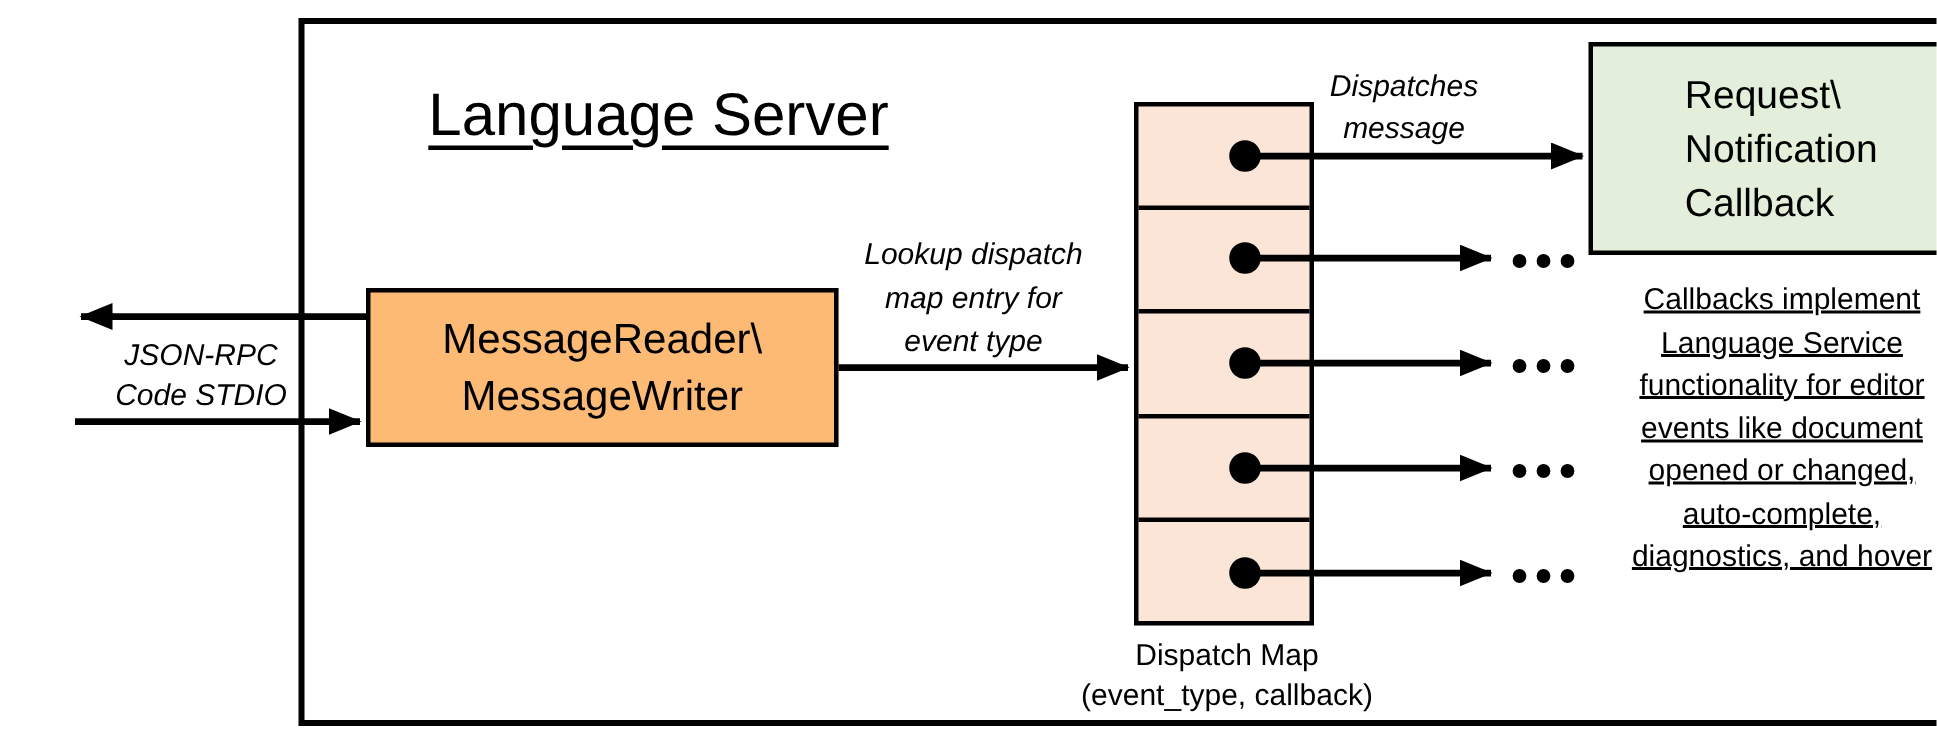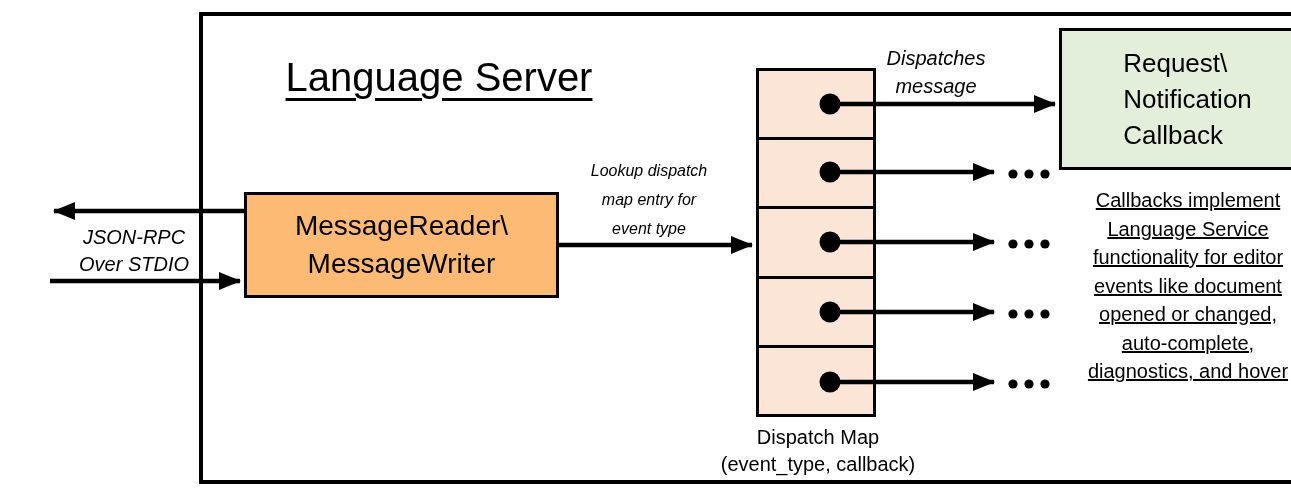--- a/index.html
+++ b/index.html
@@ -76,21 +76,21 @@
     font-size: 20px;
     line-height: 27px;
   }
 
   
   #lookup-label {
     left: 505px;
     top: 156px;
     width: 200px;
     font-style: italic;
-    font-size: 16px;
+    font-size: 20px;
     line-height: 29px;
   }
 
   
   #dispatches-label {
     left: 828px;
     top: 44px;
     width: 128px;
     font-style: italic;
     font-size: 20px;
@@ -154,21 +154,21 @@
 </head>
 <body>
 
 <div id="canvas">
 
   <div id="outer-box" class="abs"></div>
 
   <div id="title" class="abs">Language Server</div>
 
   <div id="jsonrpc-label" class="abs centered multiline">JSON-RPC
-Over STDIO</div>
+Code STDIO</div>
 
   <div id="mr-box" class="abs">
     <span class="multiline">MessageReader\
 MessageWriter</span>
   </div>
 
   <div id="lookup-label" class="abs centered multiline">Lookup dispatch
 map entry for
 event type</div>
 

